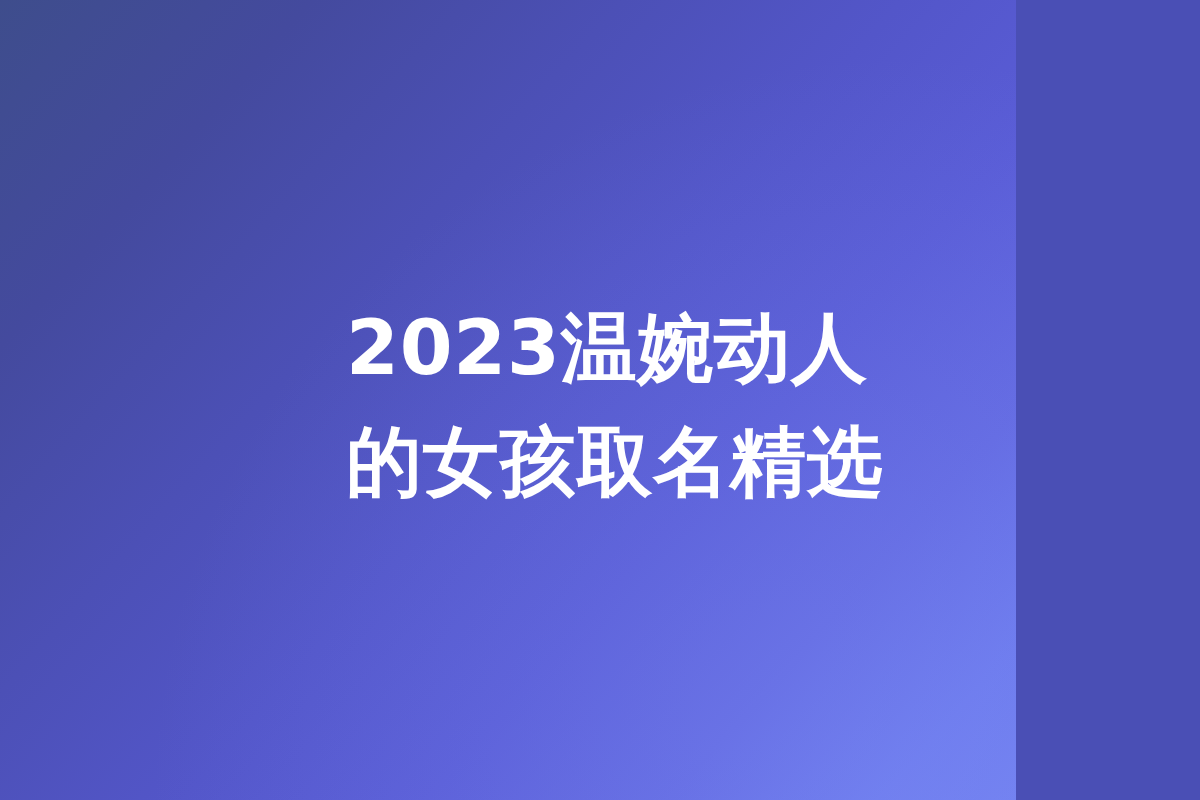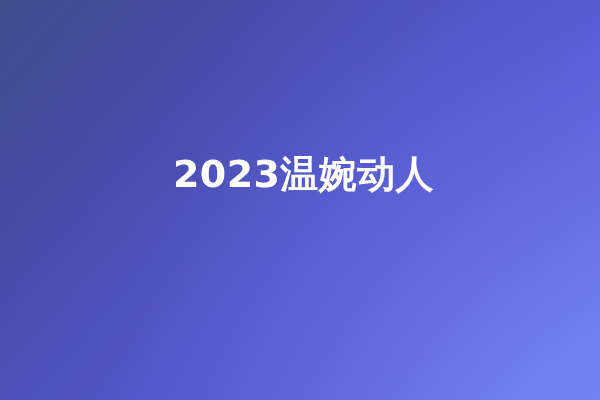--- a/index.html
+++ b/index.html
@@ -10,21 +10,21 @@
   body {
     width: 600px;
     height: 400px;
     overflow: hidden;
     font-family: "DejaVu Sans", "Liberation Sans", sans-serif;
     background: #4a4fb5;
   }
 
   #cover-card {
     position: relative;
-    width: 600px;
+    width: 508px;
     height: 400px;
     overflow: hidden;
     
     background-image: linear-gradient(
       132deg,
       #3e4d8c 0%,
       #444a9e 18%,
       #4c50b6 36%,
       #5356c9 52%,
       #595cd6 66%,
@@ -67,15 +67,16 @@
     font-family: "DejaVu Sans", "Liberation Sans", sans-serif;
   }
 </style>
 </head>
 <body>
 
 <div id="cover-card">
 
   <div id="title-block">
     <span class="title-line">2023温婉动人</span>
+    <span class="title-line">的女孩取名精选</span>
   </div>
 
 </div>
 
 </body></html>

